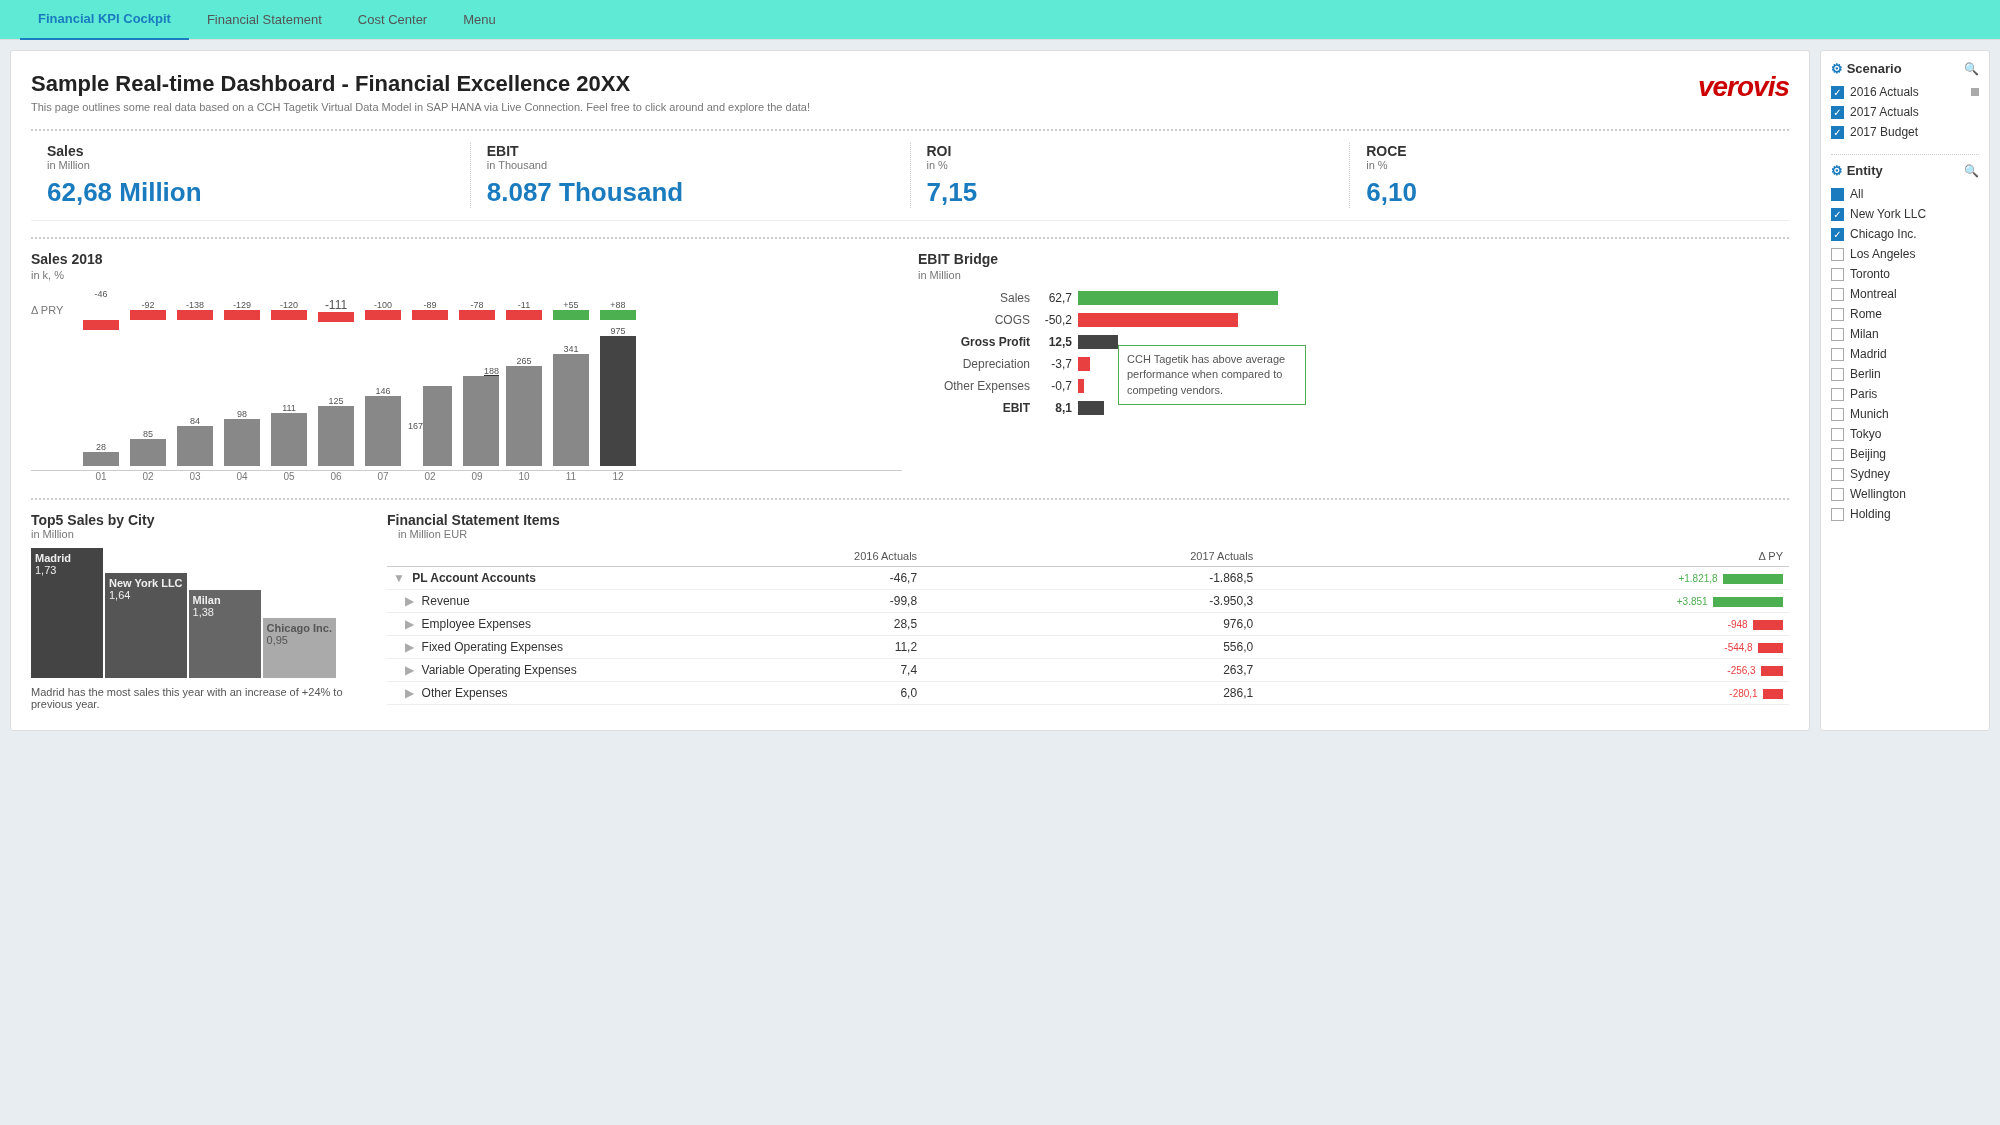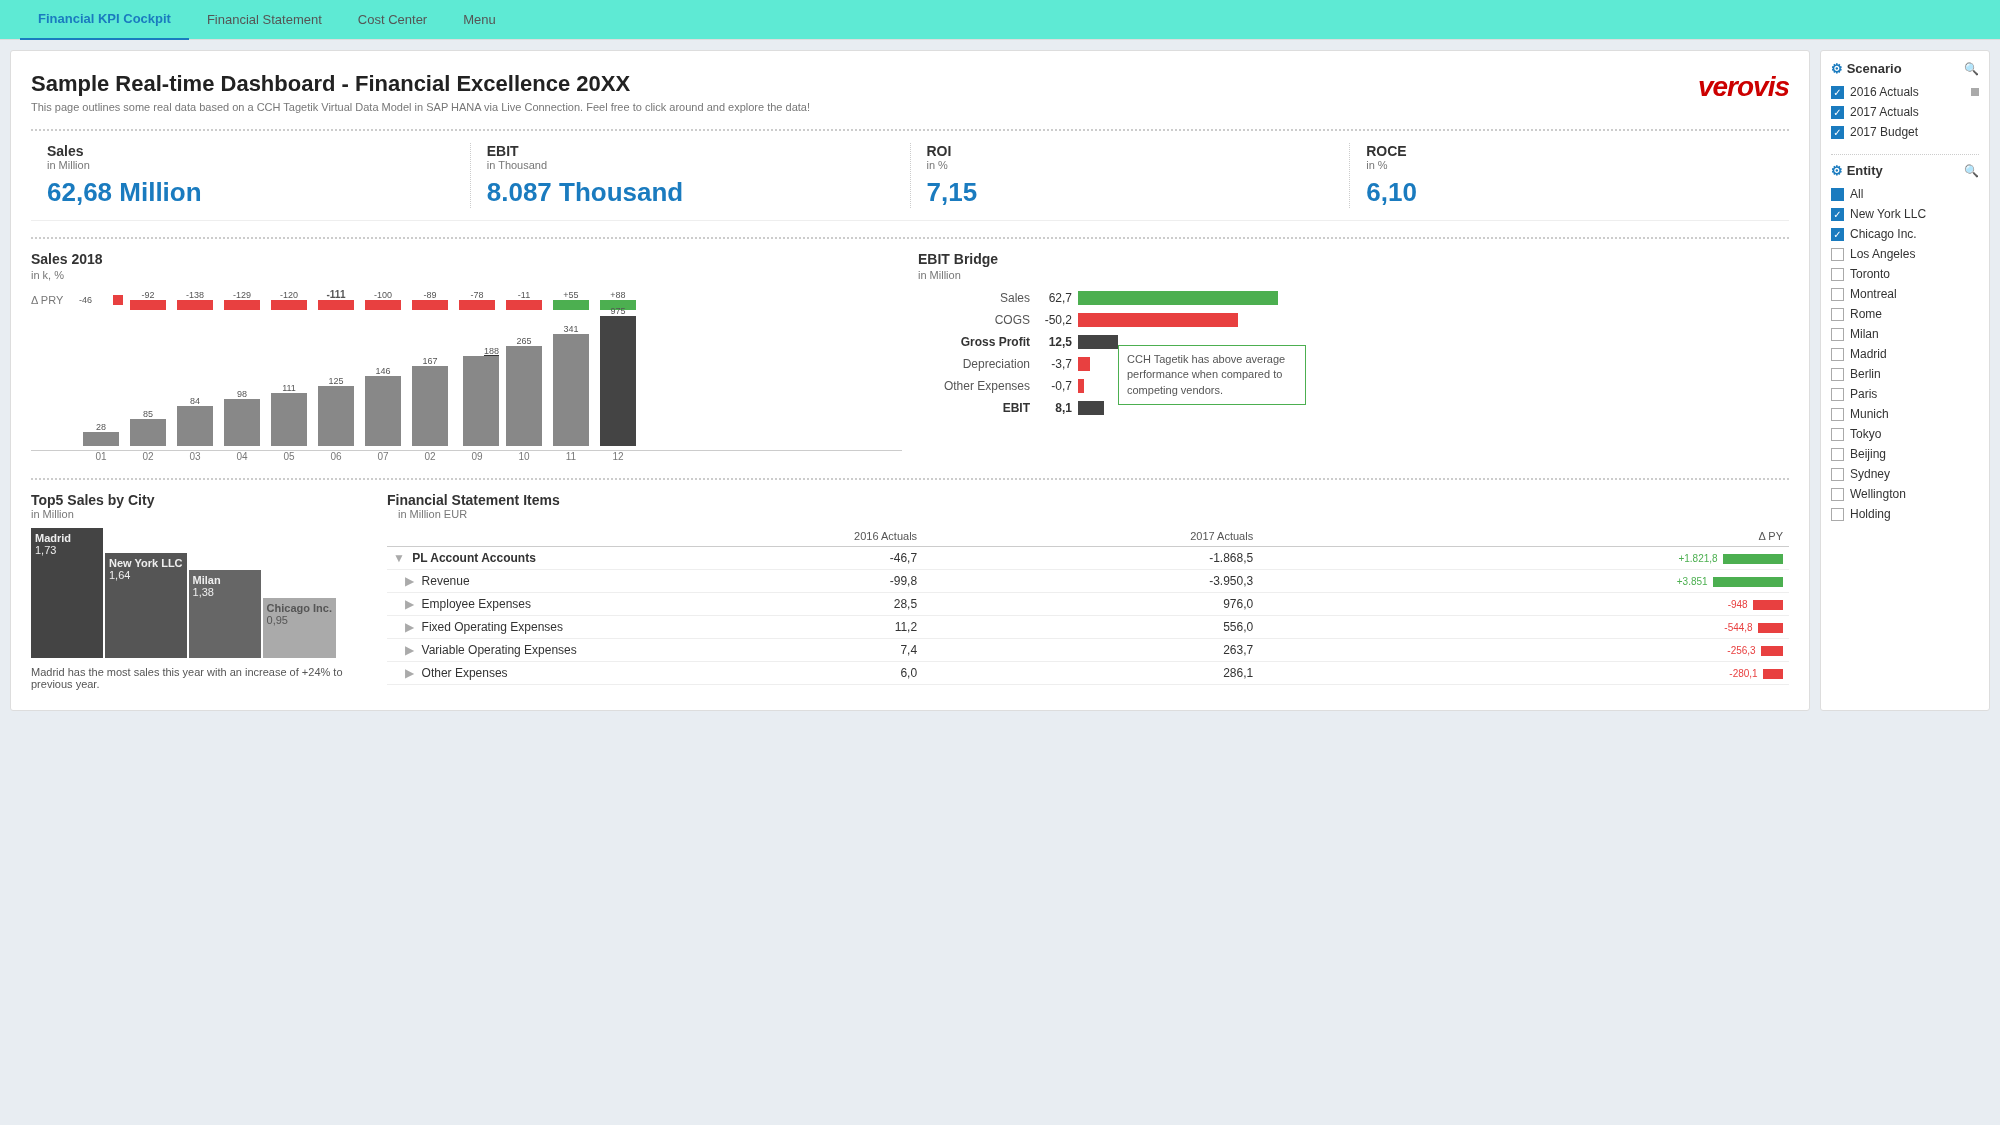--- a/index.html
+++ b/index.html
@@ -128,42 +128,42 @@
 
       <div class="chart-left">
         <div class="chart-title">Sales 2018</div>
         <div class="chart-unit">in k, %</div>
         <div style="position:relative;">
 
           <div style="display:flex;align-items:center;margin-bottom:6px;">
             <span style="font-size:11px;color:#777;width:48px;">Δ PRY</span>
             <div style="display:flex;gap:3px;align-items:center;">
 
-              <div style="display:flex;flex-direction:row;align-items:center;width:44px;gap:21px;">
+              <div style="display:flex;flex-direction:column;align-items:center;width:44px;gap:21px;">
                 <span style="font-size:9px;color:#555;">-46</span>
                 <div style="width:36px;height:10px;background:#e84040;"></div>
               </div>
               <div style="display:flex;flex-direction:column;align-items:center;width:44px;">
                 <span style="font-size:9px;color:#555;">-92</span>
                 <div style="width:36px;height:10px;background:#e84040;"></div>
               </div>
               <div style="display:flex;flex-direction:column;align-items:center;width:44px;">
                 <span style="font-size:9px;color:#555;">-138</span>
                 <div style="width:36px;height:10px;background:#e84040;"></div>
               </div>
               <div style="display:flex;flex-direction:column;align-items:center;width:44px;">
                 <span style="font-size:9px;color:#555;">-129</span>
                 <div style="width:36px;height:10px;background:#e84040;"></div>
               </div>
               <div style="display:flex;flex-direction:column;align-items:center;width:44px;">
                 <span style="font-size:9px;color:#555;">-120</span>
                 <div style="width:36px;height:10px;background:#e84040;"></div>
               </div>
               <div style="display:flex;flex-direction:column;align-items:center;width:44px;">
-                <span style="font-size:10px;color:#555;font-weight:bold;">-111</span>
+                <span style="font-size:12px;color:#555;">-111</span>
                 <div style="width:36px;height:10px;background:#e84040;"></div>
               </div>
               <div style="display:flex;flex-direction:column;align-items:center;width:44px;">
                 <span style="font-size:9px;color:#555;">-100</span>
                 <div style="width:36px;height:10px;background:#e84040;"></div>
               </div>
               <div style="display:flex;flex-direction:column;align-items:center;width:44px;">
                 <span style="font-size:9px;color:#555;">-89</span>
                 <div style="width:36px;height:10px;background:#e84040;"></div>
               </div>
@@ -208,21 +208,21 @@
               <div style="width:36px;height:53px;background:#888;"></div>
             </div>
             <div style="display:flex;flex-direction:column;align-items:center;width:44px;">
               <span style="font-size:9px;color:#555;">125</span>
               <div style="width:36px;height:60px;background:#888;"></div>
             </div>
             <div style="display:flex;flex-direction:column;align-items:center;width:44px;">
               <span style="font-size:9px;color:#555;">146</span>
               <div style="width:36px;height:70px;background:#888;"></div>
             </div>
-            <div style="display:flex;flex-direction:column;align-items:center;width:44px;">
+            <div style="display:flex;align-items:center;width:44px;">
               <span style="font-size:9px;color:#555;">167</span>
               <div style="width:36px;height:80px;background:#888;"></div>
             </div>
             <div style="display:flex;flex-direction:column;align-items:flex-end;width:44px;text-decoration:underline;">
               <span style="font-size:9px;color:#555;">188</span>
               <div style="width:36px;height:90px;background:#888;"></div>
             </div>
             <div style="display:flex;flex-direction:column;align-items:center;width:44px;">
               <span style="font-size:9px;color:#555;">265</span>
               <div style="width:36px;height:100px;background:#888;"></div>

